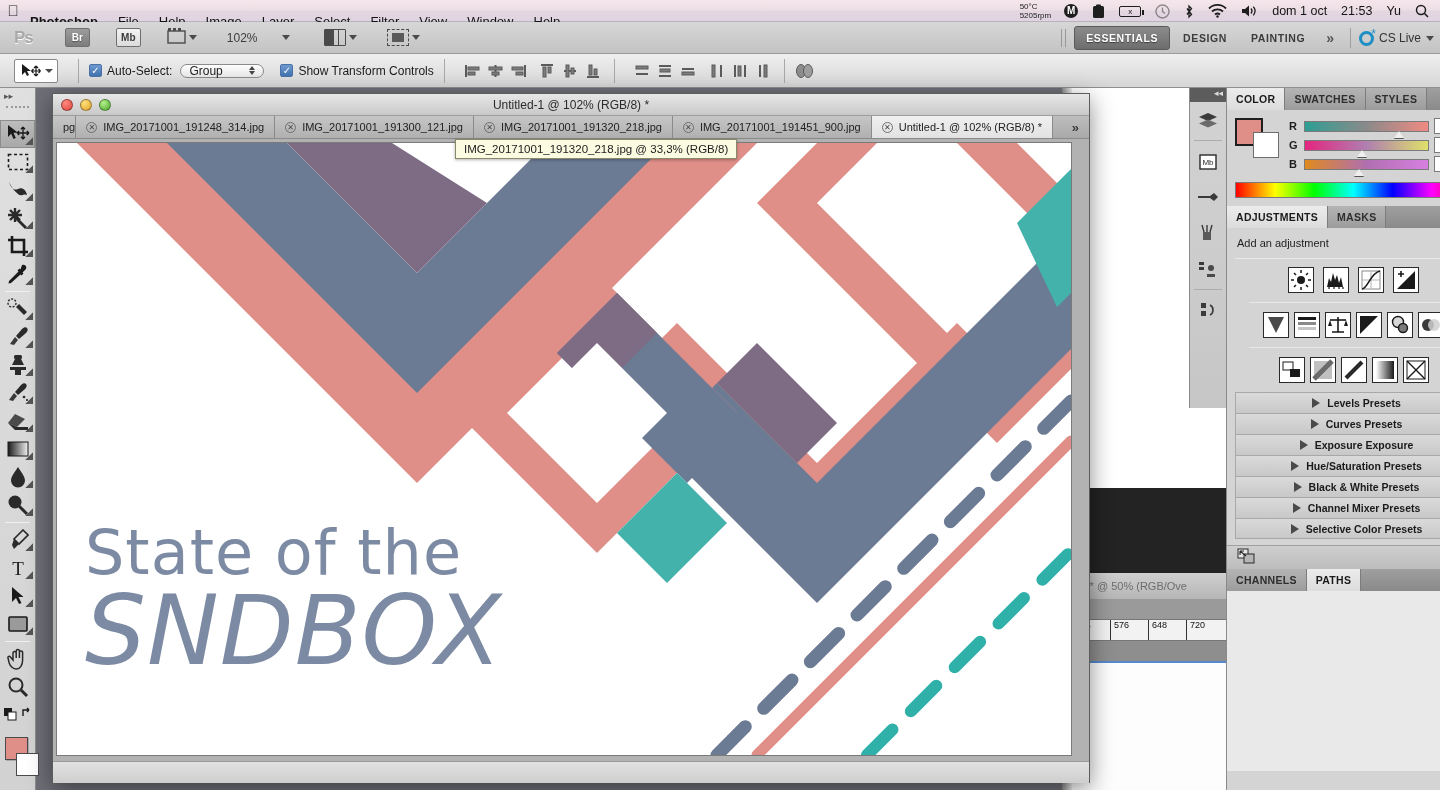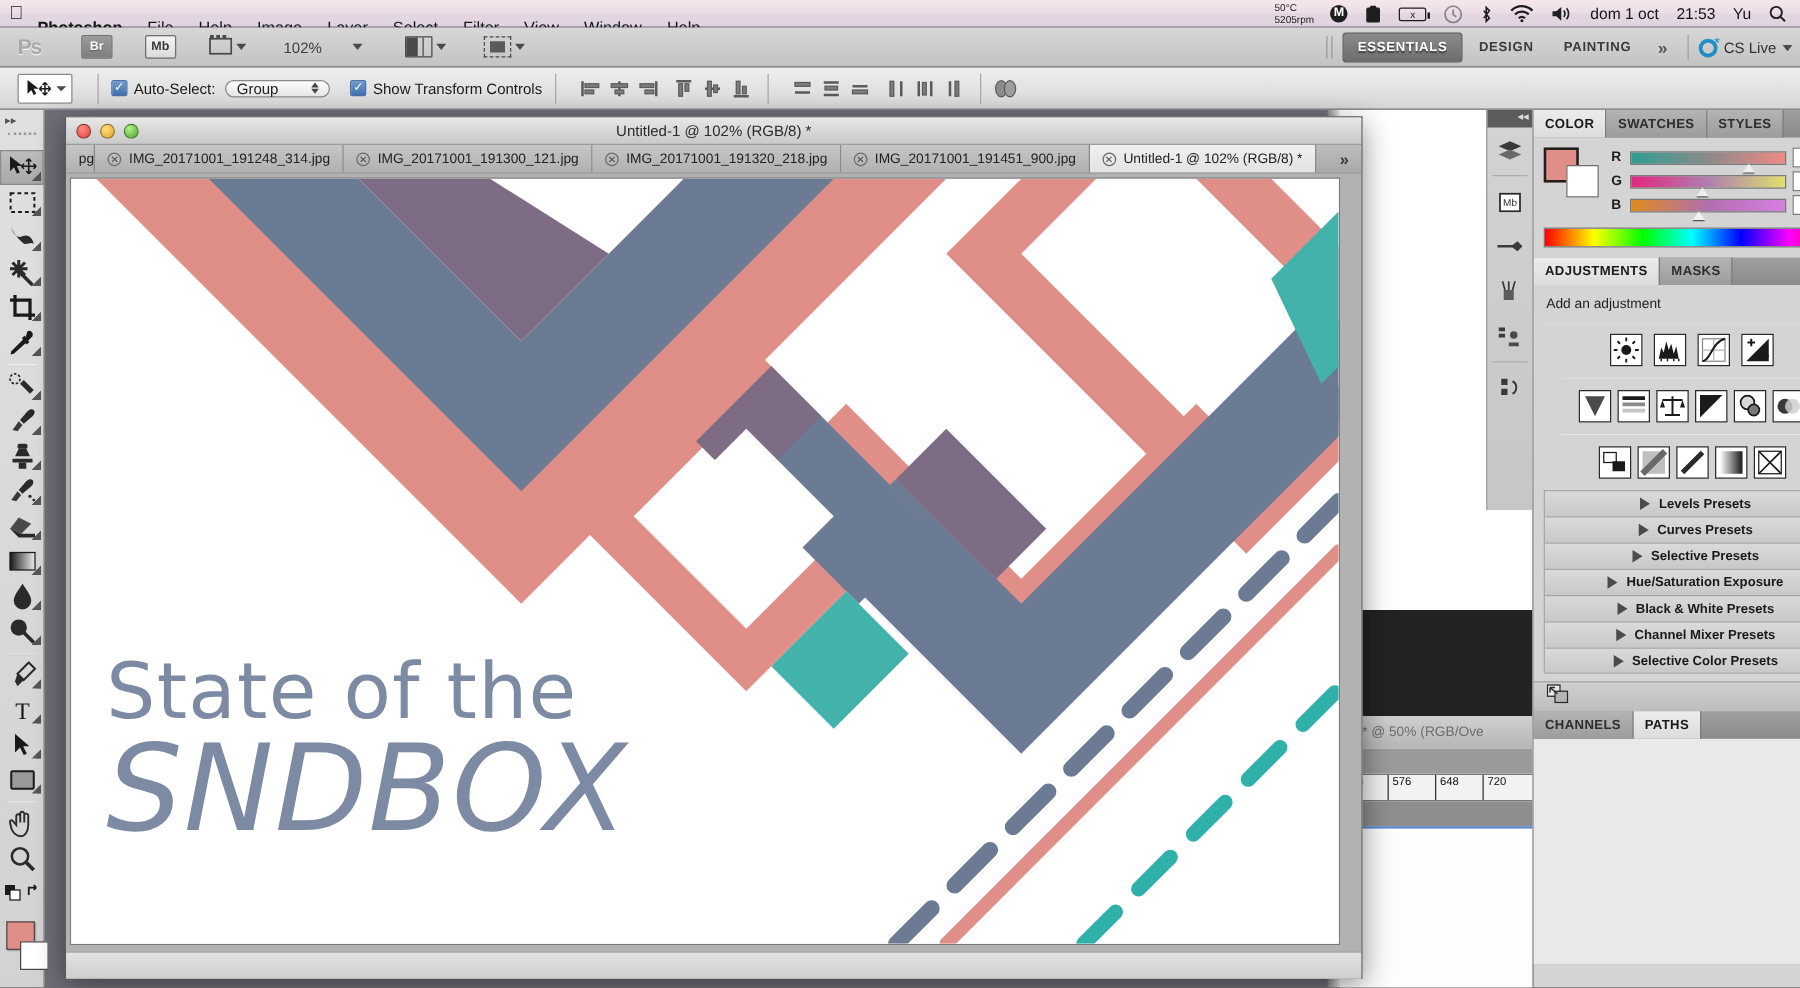--- a/index.html
+++ b/index.html
@@ -792,20 +792,21 @@
         <span class="x-ic">✕</span>
         <span>IMG_20171001_191451_900.jpg</span>
       </div>
       <div class="dtab active">
         <span class="x-ic">✕</span>
         <span>Untitled-1 @ 102% (RGB/8) *</span>
       </div>
       <div class="tabs-more">»</div>
     </div>
 
+    <div class="tooltip">IMG_20171001_191320_218.jpg @ 33,3% (RGB/8)</div>
 
     <div class="canvas-area">
       <div class="canvas">
         <div class="art">
           <svg width="1014" height="612" viewBox="0 0 1014 612">
             <defs>
               <clipPath id="cv">
                   <rect x="0" y="0" width="1014" height="612"></rect>
                 </clipPath>
             </defs>
@@ -1051,25 +1052,25 @@
         <div class="preset-item">
           <span class="tri"></span>
           <span>Levels Presets</span>
         </div>
         <div class="preset-item">
           <span class="tri"></span>
           <span>Curves Presets</span>
         </div>
         <div class="preset-item">
           <span class="tri"></span>
-          <span>Selective Presets</span>
+          <span>Exposure Exposure</span>
         </div>
         <div class="preset-item">
           <span class="tri"></span>
-          <span>Hue/Saturation Exposure</span>
+          <span>Hue/Saturation Presets</span>
         </div>
         <div class="preset-item">
           <span class="tri"></span>
           <span>Black &amp; White Presets</span>
         </div>
         <div class="preset-item">
           <span class="tri"></span>
           <span>Channel Mixer Presets</span>
         </div>
         <div class="preset-item">

